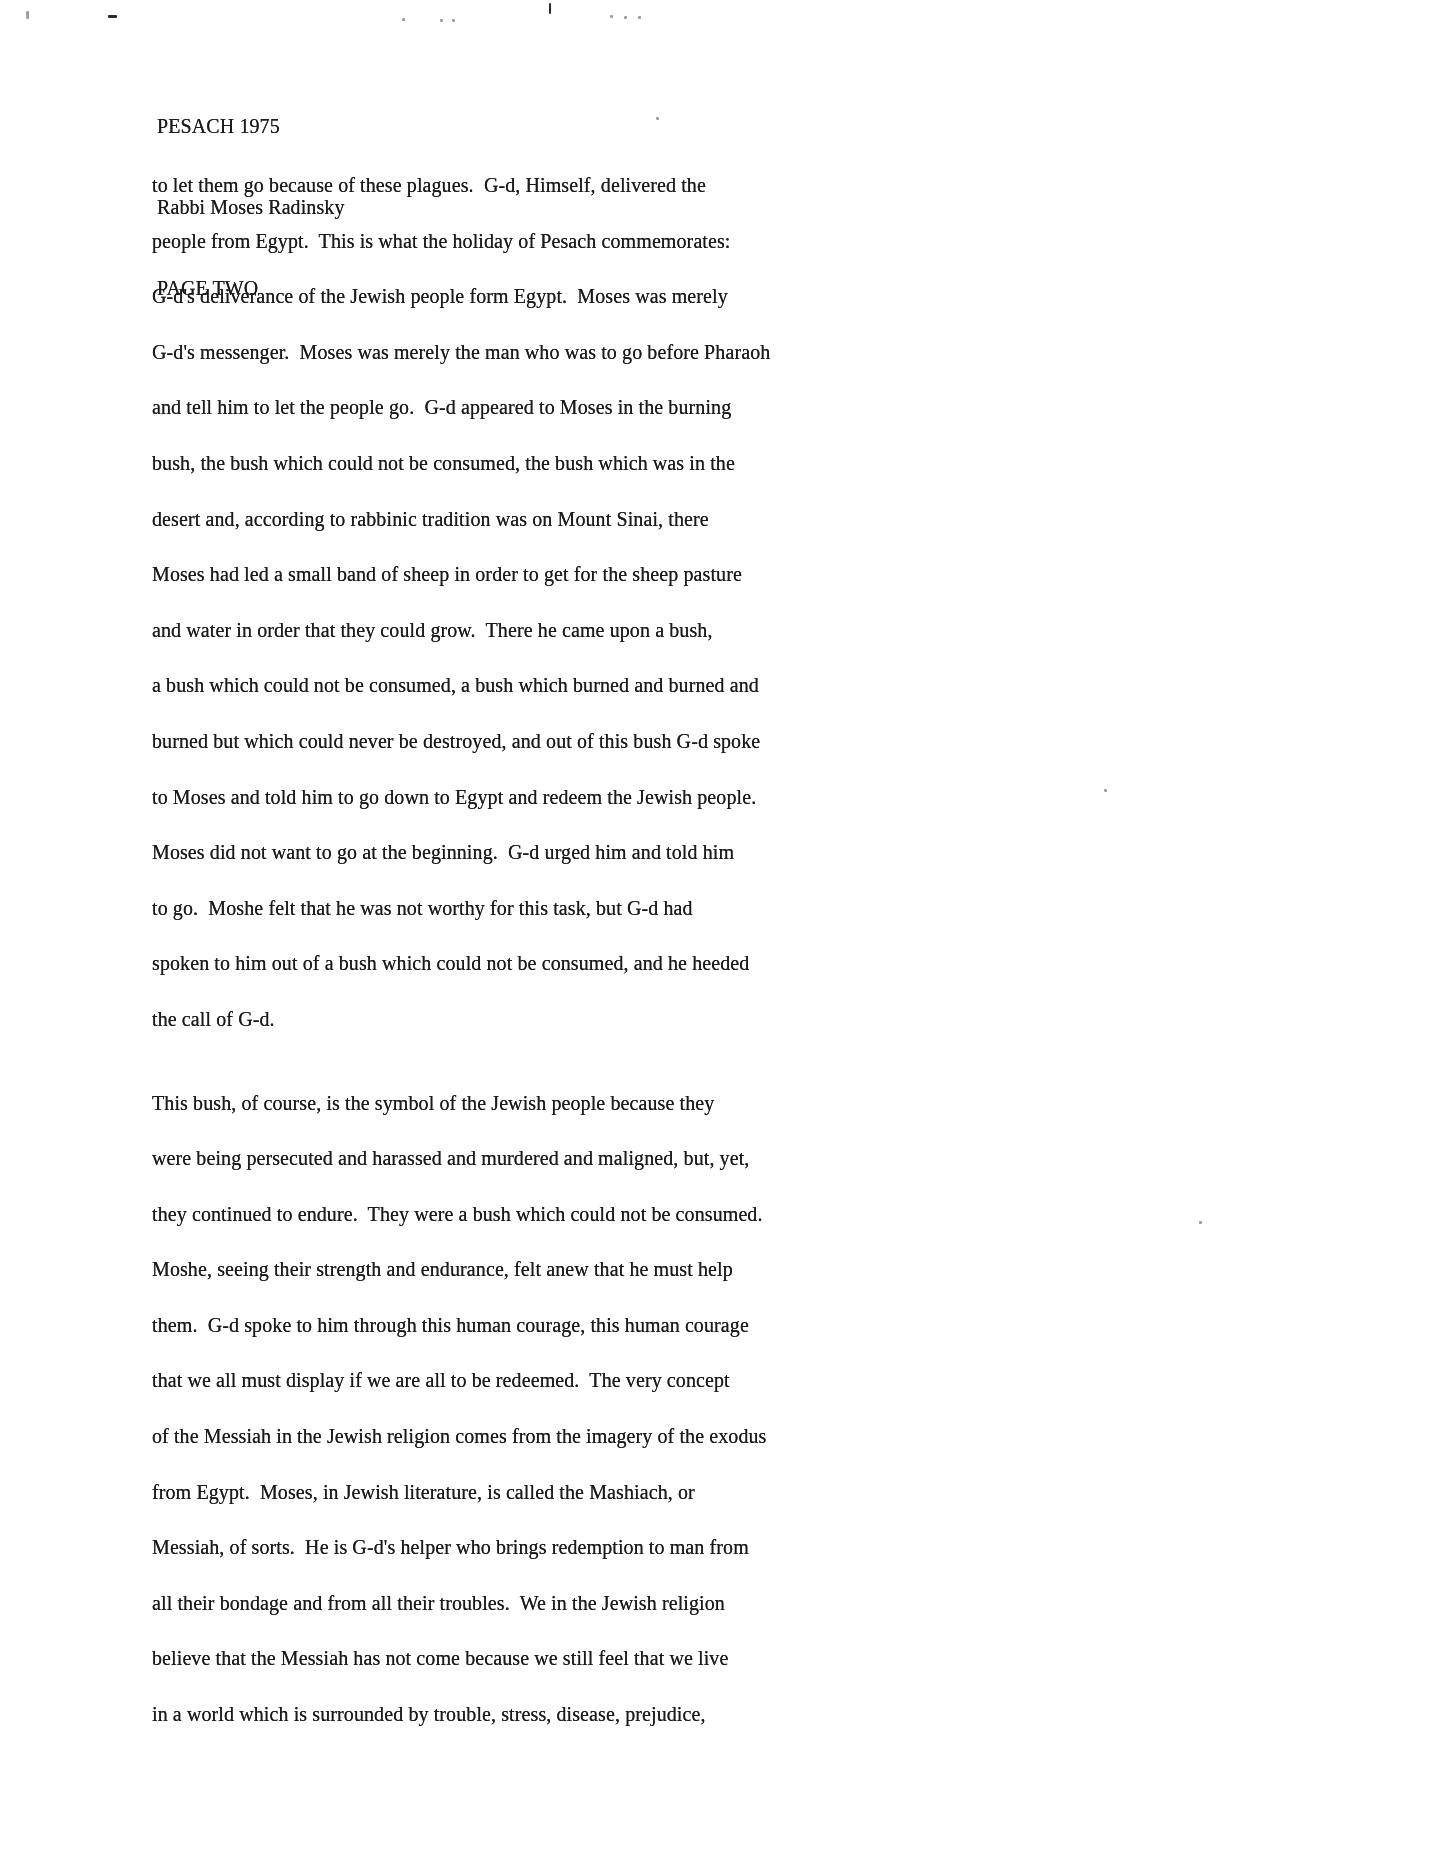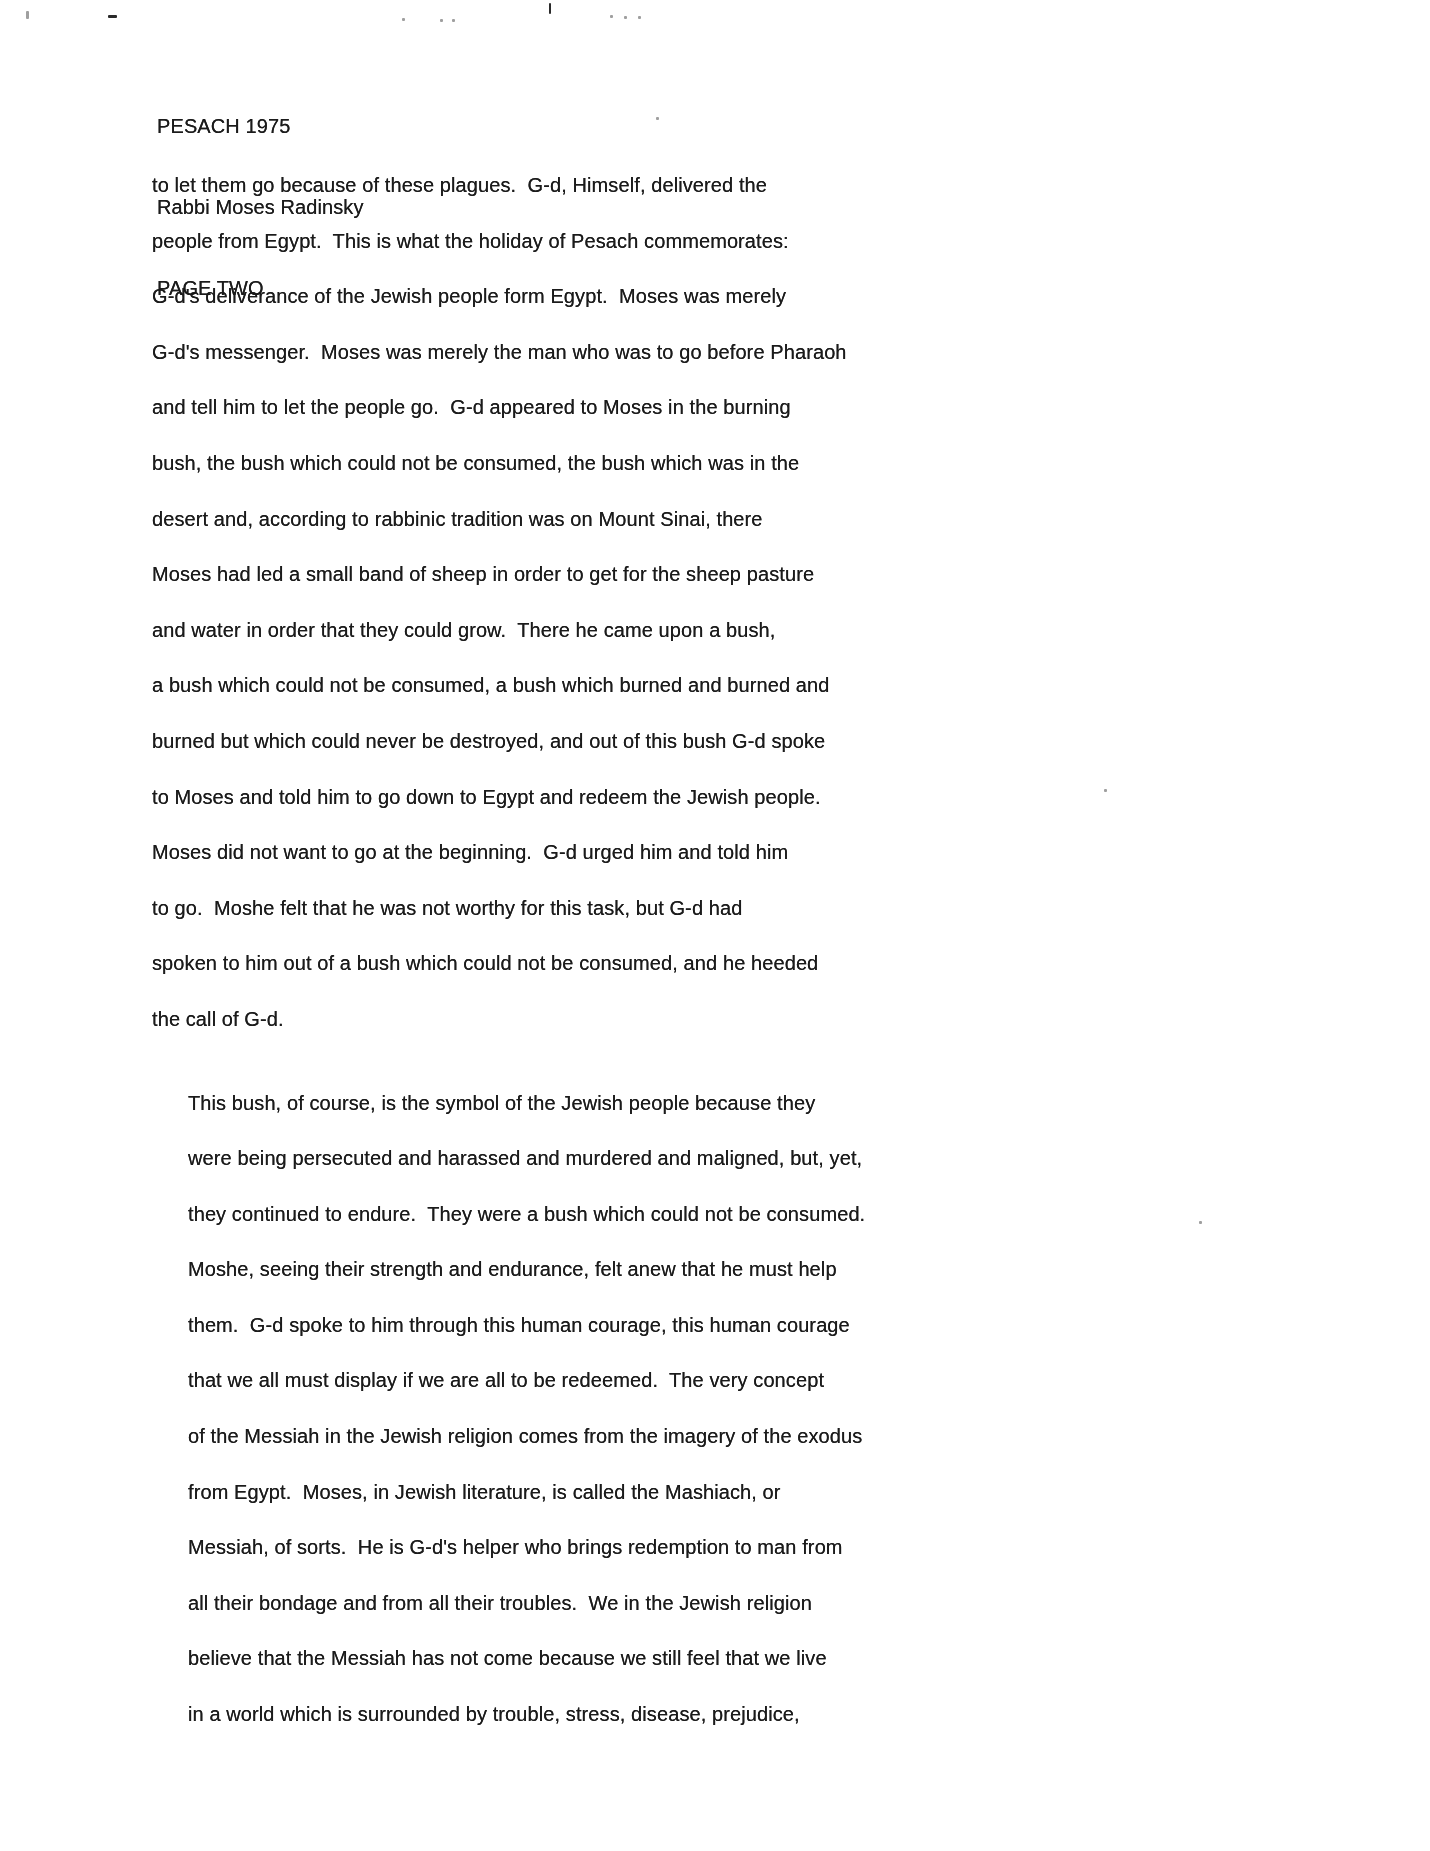--- a/index.html
+++ b/index.html
@@ -6,21 +6,21 @@
     margin: 0;
     padding: 0;
     background: #ffffff;
   }
   .page {
     position: relative;
     width: 1293px;
     height: 1851px;
     background: #ffffff;
     overflow: hidden;
-    font-family: Liberation Sans, sans-serif;
+    font-family: Liberation Serif, serif;
     color: #1b1b1b;
     text-shadow: 0 0 0.6px rgba(10,10,10,0.85);
   }
   .doc-header {
     position: absolute;
     left: 157px;
     top: 59px;
     font-size: 20px;
     line-height: 27px;
     letter-spacing: 0.1px;
@@ -34,21 +34,20 @@
     letter-spacing: 0.1px;
     white-space: pre;
   }
   .para .tline {
     line-height: 55.6px;
     height: 55.6px;
     white-space: pre;
   }
   .para + .para {
     margin-top: 28px;
-    margin-left: 36px;
   }
   .speck {
     position: absolute;
     background: #2a2a2a;
     border-radius: 1px;
   }
   .speck.faint { opacity: 0.45; }
   .speck.dash  { width: 9px; height: 3px; }
   .speck.dot   { width: 3px; height: 3px; }
   .speck.tick  { width: 2px; height: 11px; }

